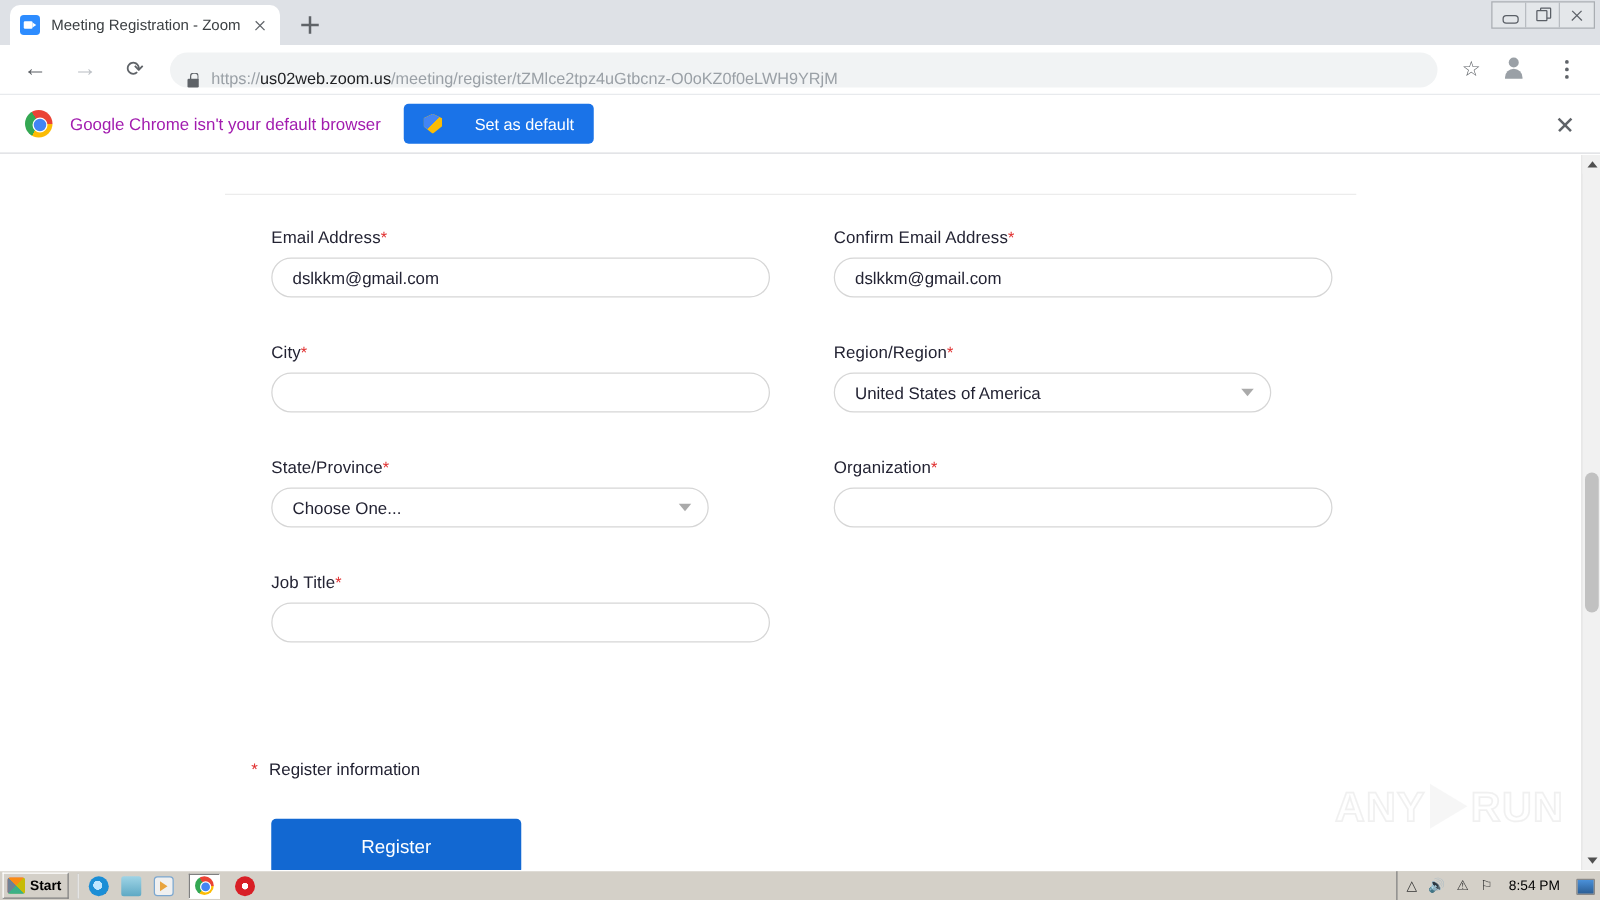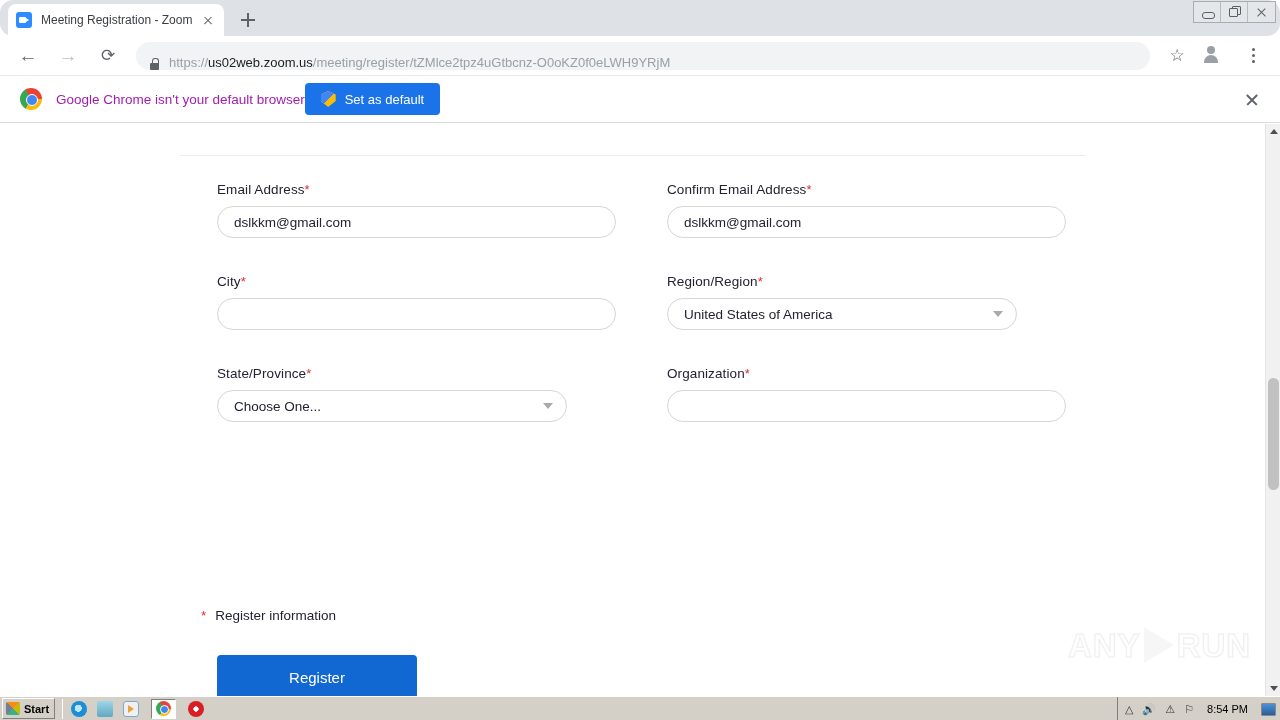--- a/index.html
+++ b/index.html
@@ -8,21 +8,21 @@
     overflow: hidden;
     font-family: "Liberation Sans", sans-serif;
     background: #ffffff;
   }
 
   
   #window { width: 1280px; height: 720px; position: relative; background: #fff; }
 
   .tabstrip {
     height: 36px; background: #dee1e6; position: relative;
-    display: flex; align-items: flex-end; border-radius: 13px;
+    display: flex; align-items: flex-end;
   }
   .tab {
     margin-left: 8px; width: 216px; height: 32px; background: #fff;
     border-radius: 8px 8px 0 0; display: flex; align-items: center;
     padding: 0 8px; position: relative;
   }
   .tab-favicon {
     width: 16px; height: 16px; border-radius: 3px; background: #2d8cff;
     flex: 0 0 16px; margin-right: 9px; position: relative;
   }
@@ -142,23 +142,23 @@
     background:
       conic-gradient(from -30deg, #ea4335 0deg 120deg, #fbbc05 120deg 240deg, #34a853 240deg 360deg);
     position: relative;
   }
   .chrome-logo::after {
     content:""; position:absolute; left:6px; top:6px; width:10px; height:10px;
     border-radius:50%; background:#4285f4; border:1.5px solid #fff;
   }
   .infobar-text { font-size: 13.5px; color: #a21caf; }
   .setdefault-btn {
-    height: 32px; background: #1a73e8; border-radius: 4px;
+    margin-left: 18px; height: 32px; background: #1a73e8; border-radius: 4px;
     color: #fff; font-size: 13px; display: flex; align-items: center;
-    padding: 0 16px; gap: 9px; border: none;
+    padding: 0 16px; gap: 26px; border: none;
     font-family: "Liberation Sans", sans-serif;
   }
   .shield {
     width: 15px; height: 16px; flex: 0 0 15px; position: relative;
     background: #fbbc05; clip-path: polygon(50% 0, 100% 22%, 100% 62%, 50% 100%, 0 62%, 0 22%);
   }
   .shield::after {
     content:""; position:absolute; inset:0;
     background: linear-gradient(135deg, #4285f4 0 50%, transparent 50% 100%);
     clip-path: polygon(50% 0, 100% 22%, 100% 62%, 50% 100%, 0 62%, 0 22%);
@@ -451,20 +451,26 @@
               <div class="box">Choose One...</div>
               <span class="caret"></span>
             </div>
           </div>
           <div class="col-r">
             <div class="flabel"><span>Organization</span><span class="req">*</span></div>
             <input class="finput" value="" style="">
           </div>
         </div>
 
+        <div class="row">
+          <div class="col-l">
+            <div class="flabel"><span>Job Title</span><span class="req">*</span></div>
+            <input class="finput" value="" style="">
+          </div>
+        </div>
 
       </div>
 
       <div class="required-note">
         <span class="ast">*</span><span>Register information</span>
       </div>
 
       <button class="register-btn">
         <span>Register</span>
       </button>

